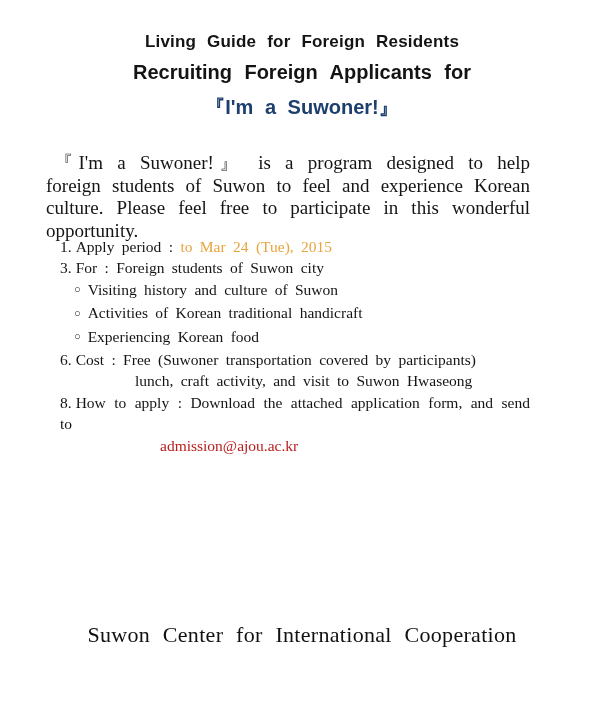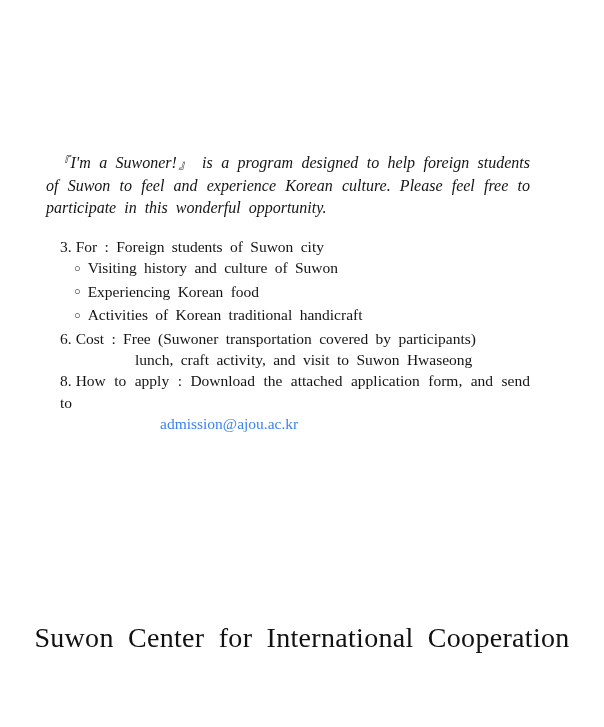--- a/index.html
+++ b/index.html
@@ -23,82 +23,90 @@
     font-family: "Liberation Sans", sans-serif;
     font-weight: bold;
   }
   .h1 { font-size: 17px; word-spacing: 6px; letter-spacing: 0.2px; }
   .h2 { font-size: 20px; margin-top: 9px; word-spacing: 7px; }
   .h3 { font-size: 20px; margin-top: 10px; word-spacing: 6px; color: #1D3F6E; }
 
   
   .intro {
     position: absolute; top: 152px; left: 46px; width: 484px;
-    font-size: 16px; line-height: 22.5px;
+    font-size: 19px; line-height: 22.5px;
     text-align: justify; text-indent: 8px;
     word-spacing: 4px;
     margin: 0;
-    font-style: italic;
   }
 
   
   .list {
     position: absolute; top: 236px; left: 60px; width: 470px;
     font-size: 15.5px;
   }
   .item { line-height: 21.4px; word-spacing: 3.5px; }
   .item.stretch { text-align: justify; text-align-last: justify; }
   .num { margin-right: 4px; }
   .sub { padding-left: 14px; }
   .bullet {
     font-size: 11px; margin-right: 7px;
     position: relative; top: -1.5px;
   }
   .cont7 { padding-left: 75px; }
   .cont8 { padding-left: 100px; }
 
   .orange { color: #E8A43E; }
   .blue   { color: #33669E; }
-  .purple { color: #3b82f6; }
+  .purple { color: #b91c1c; }
 
   
   .footer {
     position: absolute; top: 622px; left: 0; width: 604px;
     text-align: center;
-    font-size: 28px; word-spacing: 7px; letter-spacing: 0.3px;
+    font-size: 22px; word-spacing: 7px; letter-spacing: 0.3px;
     color: #111111;
   }
 </style>
 </head>
 <body>
 
 <div class="page">
 
+  <div class="header">
+    <div class="h1">Living Guide for Foreign Residents</div>
+    <div class="h2">Recruiting Foreign Applicants for</div>
+    <div class="h3">『I'm a Suwoner!』</div>
+  </div>
 
   <p class="intro">『I'm a Suwoner!』 is a program designed to help foreign students of Suwon to feel and experience Korean culture. Please feel free to participate in this wonderful opportunity.</p>
 
   <div class="list">
 
+    <div class="item">
+      <span class="num">1.</span><span>Apply period :</span>
+      <span class="orange">to Mar 24 (Tue), 2015</span>
+    </div>
 
 
     <div class="item">
       <span class="num">3.</span><span>For : Foreign students of Suwon city</span>
     </div>
 
 
     <div class="item sub">
       <span class="bullet">○</span><span>Visiting history and culture of Suwon</span>
     </div>
 
     <div class="item sub">
-      <span class="bullet">○</span><span>Experiencing Korean food</span>
+      <span class="bullet">○</span><span>Activities of Korean traditional handicraft</span>
     </div>
 
     <div class="item sub">
-      <span class="bullet">○</span><span>Activities of Korean traditional handicraft</span>
+      <span class="bullet">○</span><span>Experiencing Korean food</span>
     </div>
 
 
     <div class="item">
       <span class="num">6.</span><span>Cost : Free (Suwoner transportation covered by participants)</span>
     </div>
 
     <div class="item cont7">lunch, craft activity, and visit to Suwon Hwaseong</div>
 
     <div class="item stretch">

